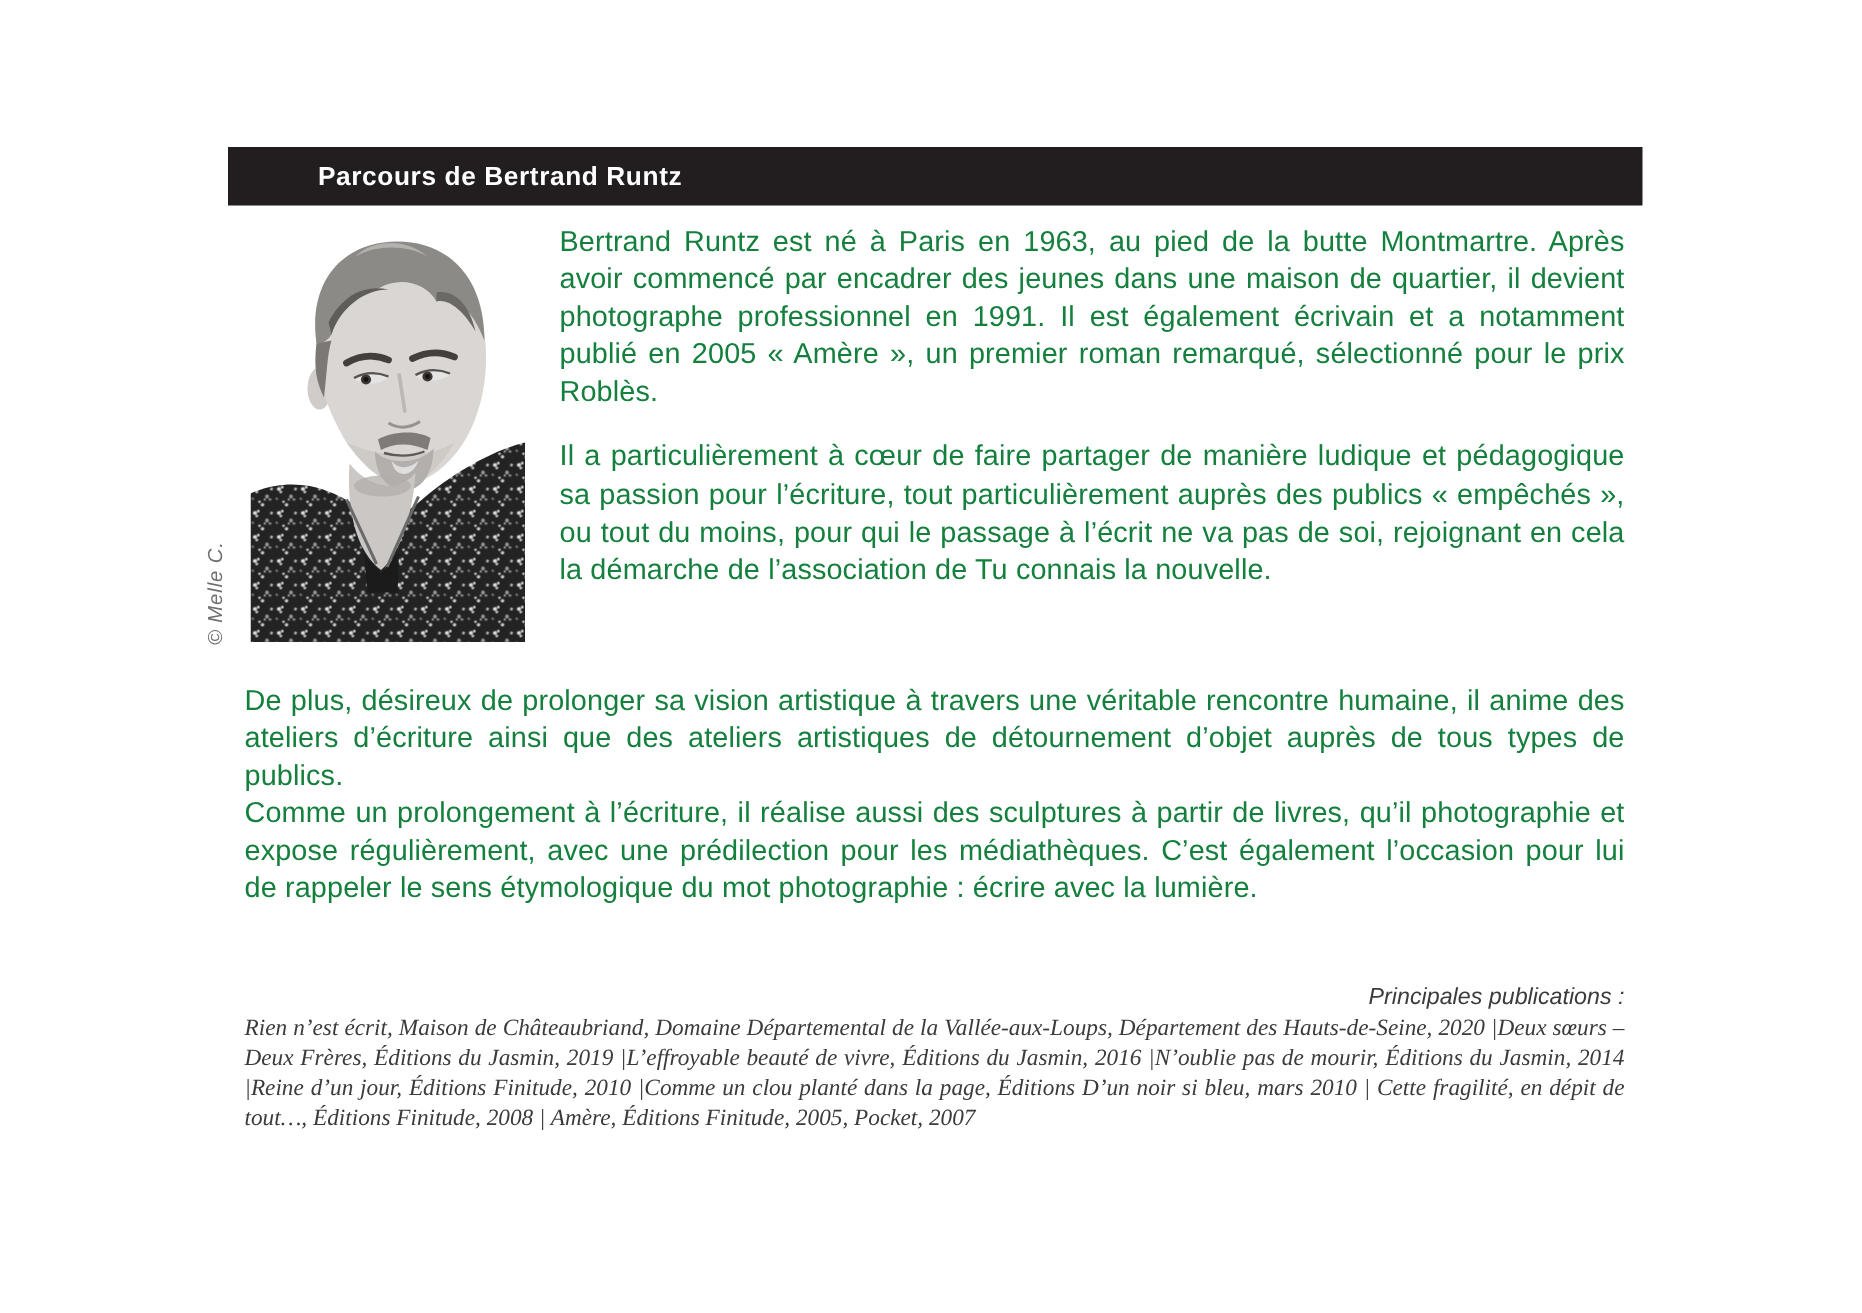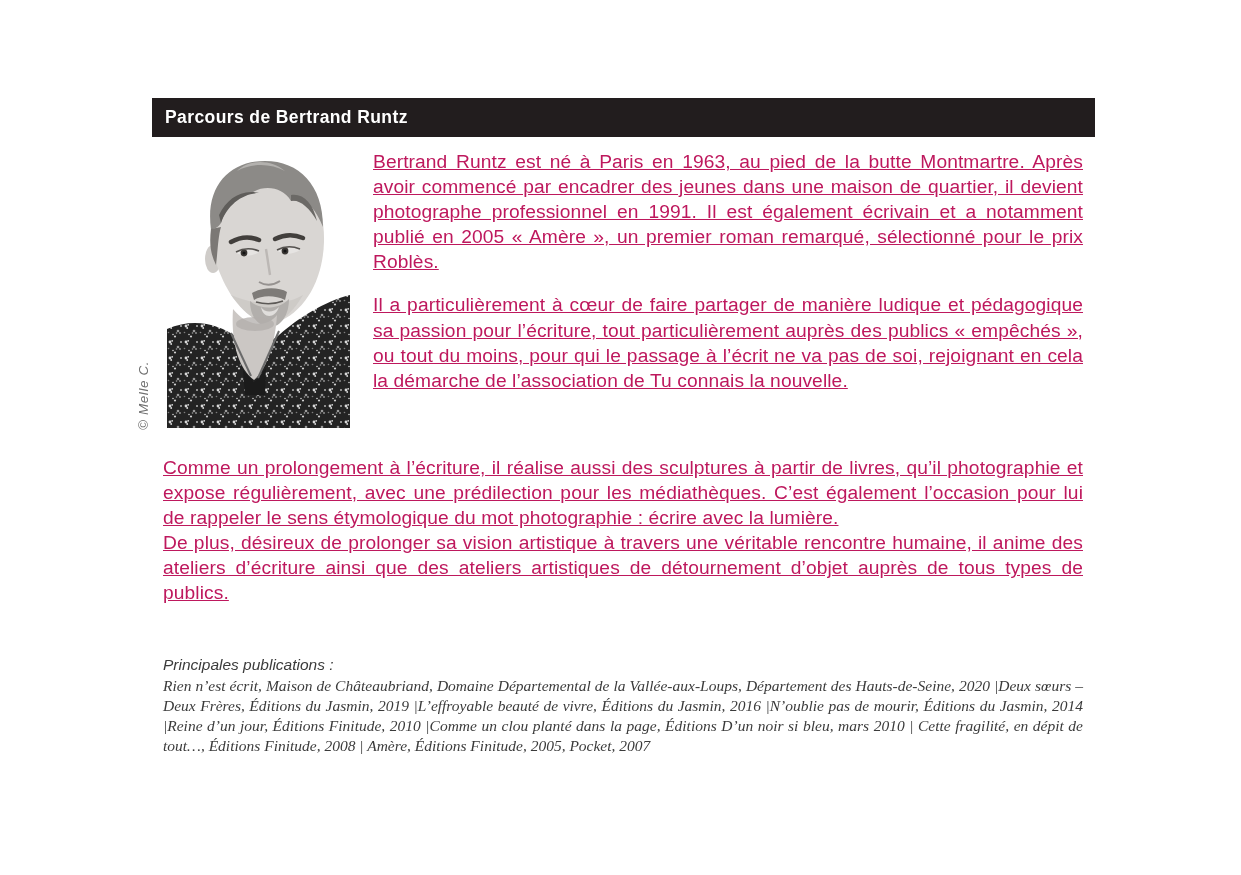--- a/index.html
+++ b/index.html
@@ -20,20 +20,21 @@
     color: #ffffff;
     display: flex;
     align-items: center;
     padding-left: 13px;
     box-sizing: border-box;
   }
   .header-bar .title {
     font-size: 17.5px;
     font-weight: 700;
     letter-spacing: 0.4px;
+    margin-left: 47px;
   }
   .photo {
     position: absolute;
     left: 167px; top: 147px;
     width: 183px; height: 281px;
     background: #ffffff;
   }
   .photo svg { display: block; width: 100%; height: 100%; }
   .credit {
     position: absolute;
@@ -50,40 +51,40 @@
     position: absolute;
     left: 373px; top: 149px;
     width: 710px;
   }
   .col-right p, .full-text p {
     margin: 0;
     font-size: 19.2px;
     line-height: 25.1px;
     text-align: justify;
     letter-spacing: 0.1px;
-    color: #be185d;
-    text-decoration: underline;
+    color: #15803d;
   }
   .col-right p.para2 { margin-top: 18px; }
   .full-text {
     position: absolute;
     left: 163px; top: 455px;
     width: 920px;
   }
   .publications {
     position: absolute;
     left: 163px; top: 655px;
     width: 920px;
     font-style: italic;
     color: #3b3b3b;
   }
   .publications .pub-heading {
     margin: 0 0 1px 0;
     font-size: 15.5px;
     line-height: 20px;
+    text-align: right;
   }
   .publications .pub-list {
     margin: 0;
     font-size: 15.5px;
     line-height: 20px;
     text-align: justify;
     font-family: Liberation Serif, serif;
   }
 </style>
 </head>
@@ -168,22 +169,22 @@
   </div>
 
   <div class="credit">© Melle C.</div>
 
   <div class="col-right">
     <p class="para1">Bertrand Runtz est né à Paris en 1963, au pied de la butte Montmartre. Après avoir commencé par encadrer des jeunes dans une maison de quartier, il devient photographe professionnel en 1991. Il est égale­ment écrivain et a notamment publié en 2005 « Amère », un premier roman remarqué, sélectionné pour le prix Roblès.</p>
     <p class="para2">Il a particulièrement à cœur de faire partager de manière ludique et pédagogique sa passion pour l’écriture, tout particulièrement auprès des publics « empêchés », ou tout du moins, pour qui le passage à l’écrit ne va pas de soi, rejoignant en cela la démarche de l’association de Tu connais la nouvelle.</p>
   </div>
 
   <div class="full-text">
+    <p>De plus, désireux de prolonger sa vision artistique à travers une véritable rencontre hu­maine, il anime des ateliers d’écriture ainsi que des ateliers artistiques de détournement d’objet auprès de tous types de publics.</p>
     <p>Comme un prolongement à l’écriture, il réalise aussi des sculptures à partir de livres, qu’il photographie et expose régulièrement, avec une prédilection pour les médiathèques. C’est également l’occasion pour lui de rappeler le sens étymologique du mot photogra­phie : écrire avec la lumière.</p>
-    <p>De plus, désireux de prolonger sa vision artistique à travers une véritable rencontre hu­maine, il anime des ateliers d’écriture ainsi que des ateliers artistiques de détournement d’objet auprès de tous types de publics.</p>
   </div>
 
   <div class="publications">
     <p class="pub-heading">Principales publications :</p>
     <p class="pub-list">Rien n’est écrit, Maison de Châteaubriand, Domaine Départemental de la Vallée-aux-Loups, Département des Hauts-de-Seine, 2020 |Deux sœurs – Deux Frères, Éditions du Jasmin, 2019 |L’effroyable beauté de vivre, Éditions du Jasmin, 2016 |N’oublie pas de mourir, Éditions du Jasmin, 2014 |Reine d’un jour, Éditions Finitude, 2010 |Comme un clou planté dans la page, Éditions D’un noir si bleu, mars 2010 | Cette fragilité, en dépit de tout…, Éditions Finitude, 2008 | Amère, Éditions Finitude, 2005, Pocket, 2007</p>
   </div>
 
 </div>
 
 </body></html>

